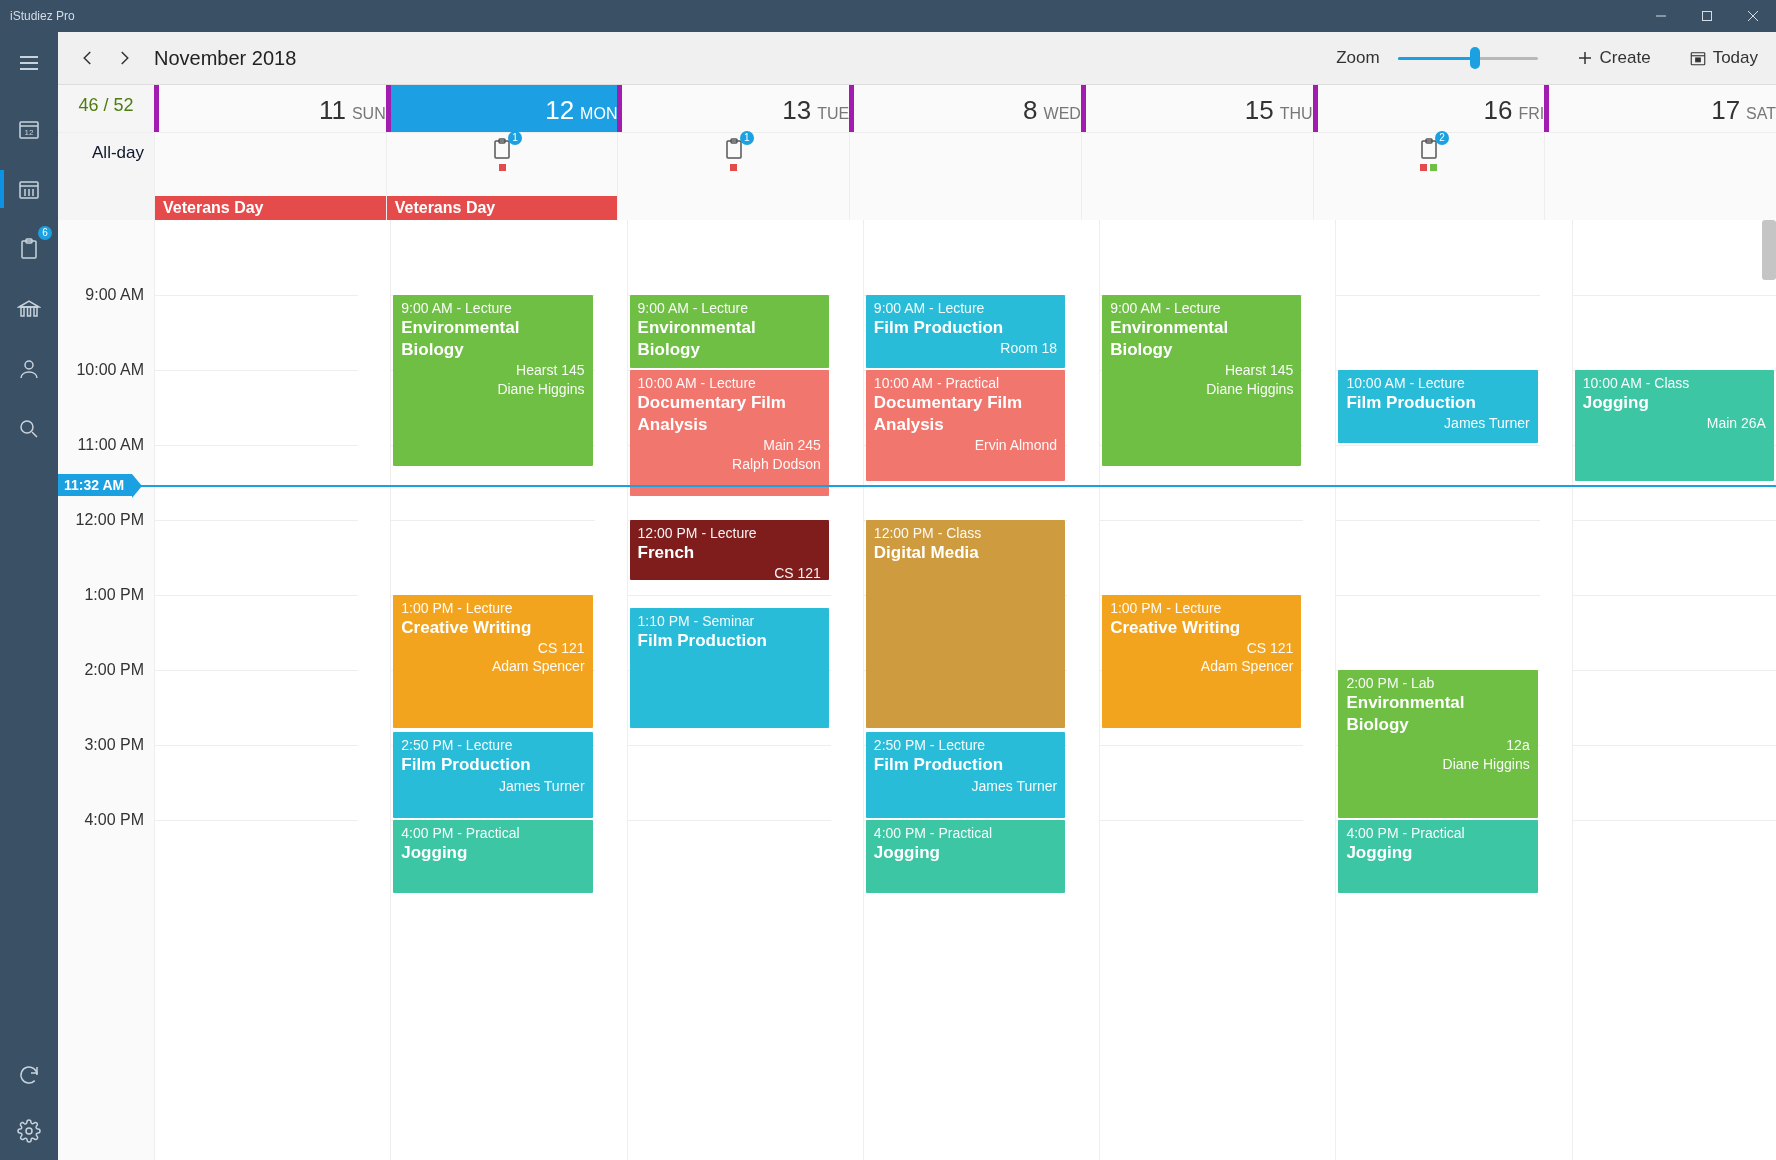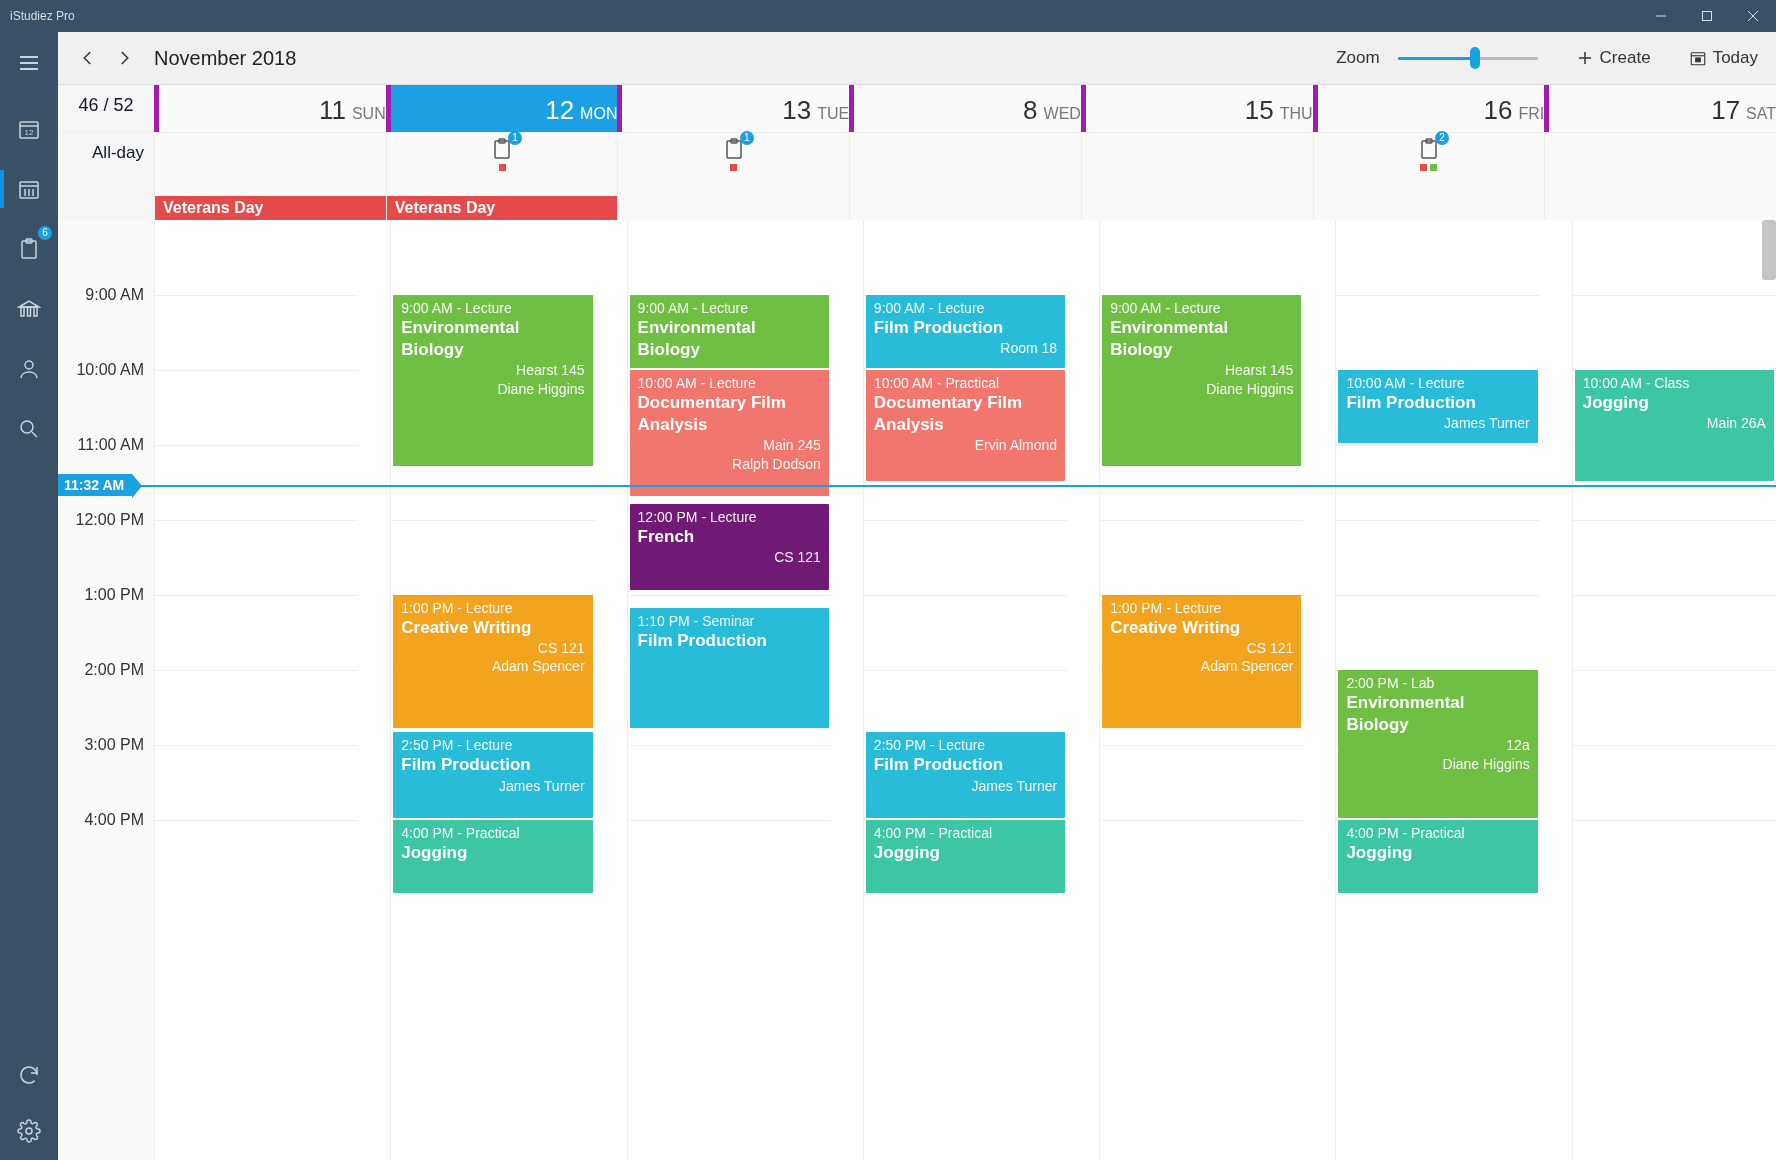--- a/index.html
+++ b/index.html
@@ -44,21 +44,21 @@
 
 
 .calwrap { flex:1; display:flex; flex-direction:column; min-height:0; background:#fff; border-top:1px solid #ddd;}
 .calhead { display:flex; background:#f5f5f5; }
 .gutter { width: 96px; flex-shrink:0; background:#f5f5f5; }
 .daycolhead { flex:1; text-align:right; padding:10px 0 6px; color:#333; position:relative; background:#fafafa; border-left:5px solid #a21caf;}
 .daycolhead.today { background:#1ca0e3; color:#fff; }
 .daycolhead .dnum { font-size: 26px; font-weight:400; }
 .daycolhead .dname { font-size: 16px; margin-left:6px; text-transform:uppercase; color:#777;}
 .daycolhead.today .dname { color:#fff; }
-.weeknum { font-size:18px; color:#0f172a; text-align:center; padding-top:10px;}
+.weeknum { font-size:18px; color:#4d7c0f; text-align:center; padding-top:10px;}
 .alldayrow { display:flex; background:#fff; min-height: 88px; border-top:1px solid #eee; }
 .alldayrow .gutter { display:flex; align-items:flex-start; justify-content:flex-end; padding:10px 10px 0 0; color:#0f172a; font-size:17px;}
 .alldaycell { flex:1; border-left:1px solid #eee; background:#fafafa; position:relative; display:flex; flex-direction:column; align-items:center; padding-top:4px;}
 .alldaycell .assignicon { position:relative; width:24px; height:24px; }
 .alldaycell .assignicon svg { width:24px; height:24px; }
 .alldaycell .assignicon .badge { position:absolute; top:-6px; right:-8px; background:#1ba1e2; color:#fff; font-size:10px; border-radius:8px; padding:0 4px; line-height:14px; min-width:14px; text-align:center;}
 .alldaycell .dotrow { display:flex; gap:3px; margin-top:3px;}
 .alldaycell .dot { width:7px; height:7px; }
 .alldayevent { width:100%; margin-top:auto; color:#fff; font-size:16px; font-weight:600; padding:3px 8px; text-align:left;}
 
@@ -338,21 +338,21 @@
               <div class="event" style="top: 75px; height: 73px; background: rgb(111, 191, 68);">
                 <div class="etime">9:00 AM - Lecture</div>
               <div class="etitle">Environmental Biology</div>
               </div>
               <div class="event" style="top: 150px; height: 125.5px; background: rgb(240, 118, 110);">
                 <div class="etime">10:00 AM - Lecture</div>
               <div class="etitle">Documentary Film Analysis</div>
                 <div class="eroom">Main 245</div>
                 <div class="einst">Ralph Dodson</div>
               </div>
-              <div class="event" style="top: 284px; height: 86px; background: #701a75;">
+              <div class="event" style="top: 300px; height: 60px; background: #7f1d1d;">
                 <div class="etime">12:00 PM - Lecture</div>
               <div class="etitle">French</div>
                 <div class="eroom">CS 121</div>
               </div>
               <div class="event" style="top: 387.75px; height: 120.25px; background: rgb(40, 188, 216);">
                 <div class="etime">1:10 PM - Seminar</div>
               <div class="etitle">Film Production</div>
               </div>
             </div>
             <div class="daycol">
@@ -366,20 +366,24 @@
               <div class="hourline" style="top: 600px;"></div>
               <div class="event" style="top: 75px; height: 73px; background: rgb(40, 188, 216);">
                 <div class="etime">9:00 AM - Lecture</div>
               <div class="etitle">Film Production</div>
                 <div class="eroom">Room 18</div>
               </div>
               <div class="event" style="top: 150px; height: 110.5px; background: rgb(240, 118, 110);">
                 <div class="etime">10:00 AM - Practical</div>
               <div class="etitle">Documentary Film Analysis</div>
                 <div class="einst">Ervin Almond</div>
+              </div>
+              <div class="event" style="top: 300px; height: 208px; background: rgb(207, 155, 63);">
+                <div class="etime">12:00 PM - Class</div>
+              <div class="etitle">Digital Media</div>
               </div>
               <div class="event" style="top: 512.25px; height: 85.75px; background: rgb(40, 188, 216);">
                 <div class="etime">2:50 PM - Lecture</div>
               <div class="etitle">Film Production</div>
                 <div class="einst">James Turner</div>
               </div>
               <div class="event" style="top: 600px; height: 73px; background: rgb(60, 198, 164);">
                 <div class="etime">4:00 PM - Practical</div>
               <div class="etitle">Jogging</div>
               </div>

